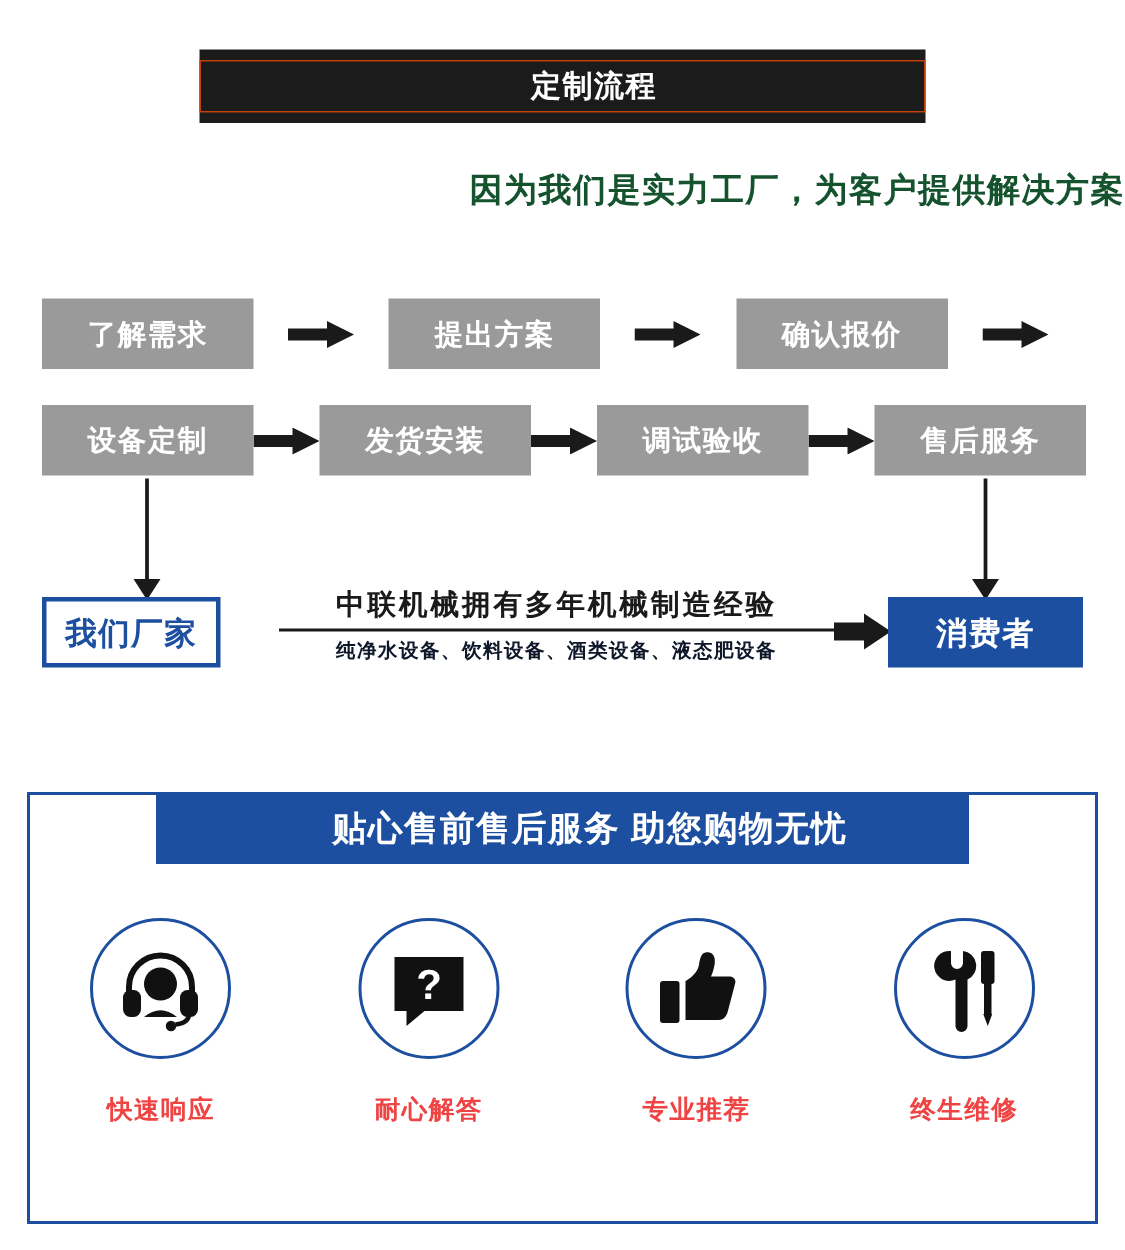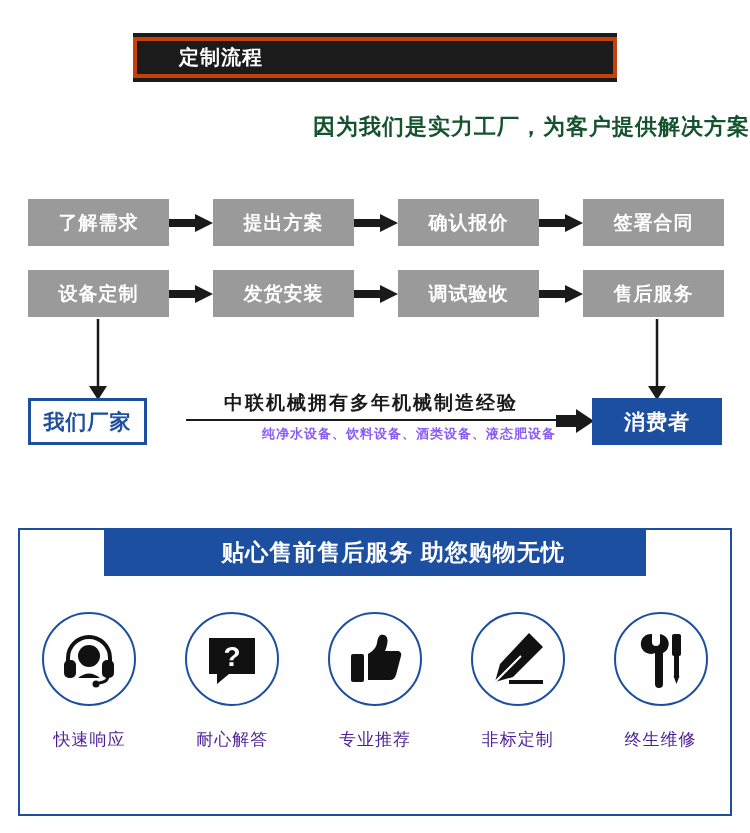--- a/index.html
+++ b/index.html
@@ -22,26 +22,26 @@
     left: 133px;
     top: 33px;
     width: 484px;
     height: 49px;
     background: #1b1b1b;
     display: flex;
     align-items: center;
     justify-content: center;
   }
   .header-banner .inner {
-    border: 4px solid #c2410c;
+    border: 1px solid #c2410c;
     width: 466px;
     height: 33px;
     display: flex;
     align-items: center;
-    justify-content: space-between;
+    justify-content: center;
     gap: 14px;
     padding-left: 42px;
   }
   .header-cn {
     color: #ffffff;
     font-size: 20px;
     font-weight: bold;
     letter-spacing: 1px;
   }
   .header-en {
@@ -157,24 +157,23 @@
   }
   .center-claim .divider {
     width: 100%;
     height: 2px;
     background: #1a1a1a;
     margin: 3px 0 4px 0;
   }
   .center-claim .line2 {
     font-size: 13px;
     font-weight: bold;
-    color: #8b5cf6;
+    color: #0f172a;
     letter-spacing: 1px;
     white-space: nowrap;
-    text-align: right;
   }
 
   
   .service-panel {
     position: absolute;
     left: 18px;
     top: 528px;
     width: 714px;
     height: 288px;
     border: 2px solid #1d4fa0;
@@ -220,22 +219,22 @@
     display: flex;
     align-items: center;
     justify-content: center;
     box-sizing: border-box;
     background: #ffffff;
   }
   .circle svg { display: block; }
   .item-label {
     margin-top: 22px;
     font-size: 17px;
-    font-weight: normal;
-    color: #4c1d95;
+    font-weight: bold;
+    color: #ef4444;
     letter-spacing: 1px;
     white-space: nowrap;
   }
 </style>
 </head>
 <body>
 
 <div class="header-banner">
   <div class="inner">
     <span class="header-cn">定制流程</span>
@@ -256,21 +255,20 @@
     <svg width="44" height="18" viewBox="0 0 44 18">
         <path d="M0 5 h26 v-5 l18 9 -18 9 v-5 H0 z" fill="#1a1a1a"></path>
       </svg>
   </div>
   <div class="flow-box">确认报价</div>
   <div class="flow-arrow">
     <svg width="44" height="18" viewBox="0 0 44 18">
         <path d="M0 5 h26 v-5 l18 9 -18 9 v-5 H0 z" fill="#1a1a1a"></path>
       </svg>
   </div>
-  <div class="flow-box">签署合同</div>
 </div>
 
 <div class="flow-row row2">
   <div class="flow-box">设备定制</div>
   <div class="flow-arrow">
     <svg width="44" height="18" viewBox="0 0 44 18">
         <path d="M0 5 h26 v-5 l18 9 -18 9 v-5 H0 z" fill="#1a1a1a"></path>
       </svg>
   </div>
   <div class="flow-box">发货安装</div>
@@ -342,30 +340,20 @@
   <div class="service-item">
     <div class="circle">
       <svg width="58" height="58" viewBox="0 0 58 58">
         <rect x="5" y="24" width="13" height="28" rx="2" fill="#111"></rect>
         <path d="M22 24 c0 0 8 -4 9 -11 c1 -7 3 -9 7 -8 c4 1 4 6 3 10 c-1 4 -2 6 -2 6 h12 c3 0 5 2 4 5 l-5 19 c-1 3 -3 5 -6 5 h-22 z" fill="#111"></path>
       </svg>
     </div>
     <div class="item-label">专业推荐</div>
   </div>
 
-  <div class="service-item">
-    <div class="circle">
-      <svg width="58" height="58" viewBox="0 0 58 58">
-        <path d="M40 3 l14 14 l-30 30 l-18 5 l5 -18 z" fill="#111"></path>
-        <path d="M6 52 l26 -26" stroke="#ffffff" stroke-width="2" fill="none"></path>
-        <rect x="20" y="50" width="34" height="4" fill="#111"></rect>
-      </svg>
-    </div>
-    <div class="item-label">非标定制</div>
-  </div>
 
   <div class="service-item">
     <div class="circle">
       <svg width="58" height="58" viewBox="0 0 58 58">
         <path d="M20 4 a10 10 0 1 0 3 19 l0 31 a4 4 0 0 0 8 0 l0 -31 a10 10 0 0 0 -3 -19 l0 8 a4 4 0 0 1 -8 0 z" fill="#111"></path>
         <rect x="40" y="4" width="9" height="22" rx="2" fill="#111"></rect>
         <rect x="42" y="26" width="5" height="20" fill="#111"></rect>
         <path d="M44.5 54 l-3 -8 h6 z" fill="#111"></path>
       </svg>
     </div>

